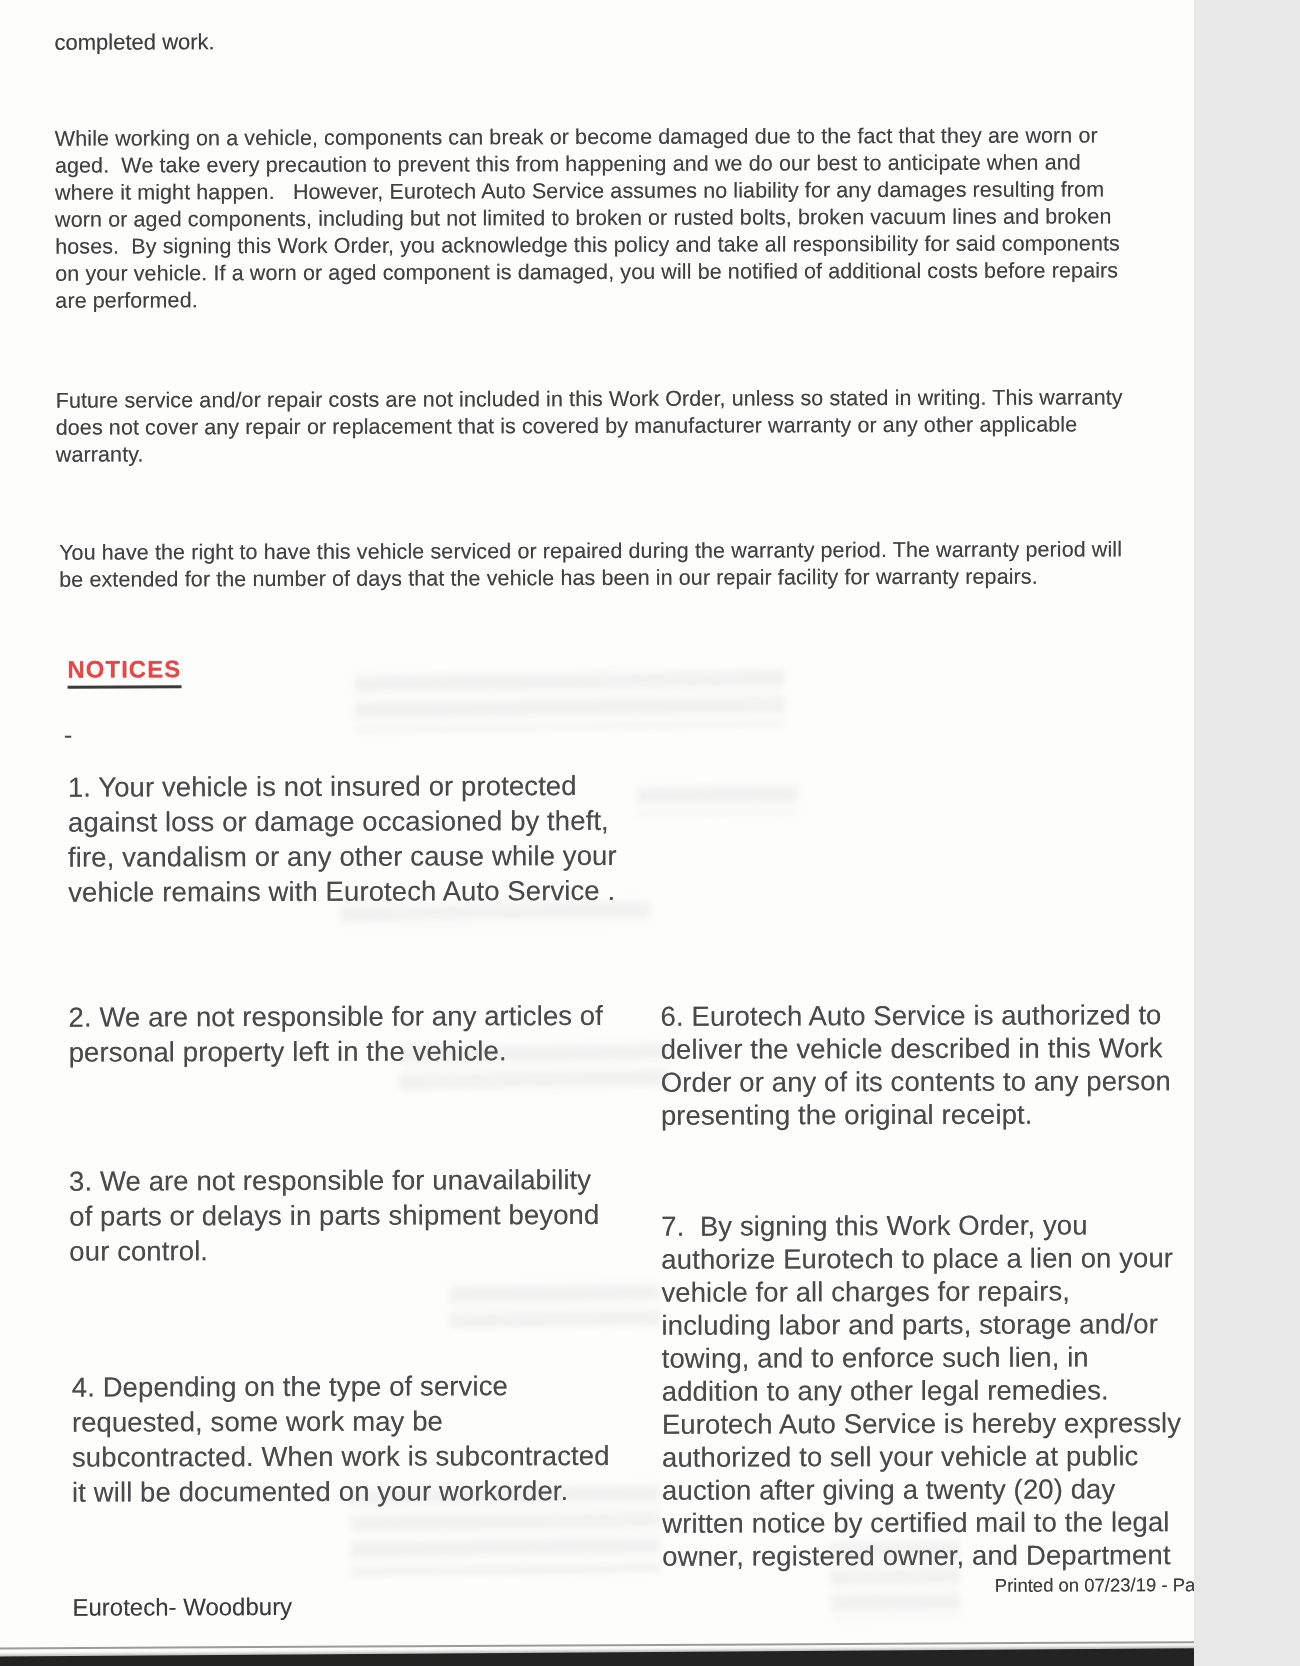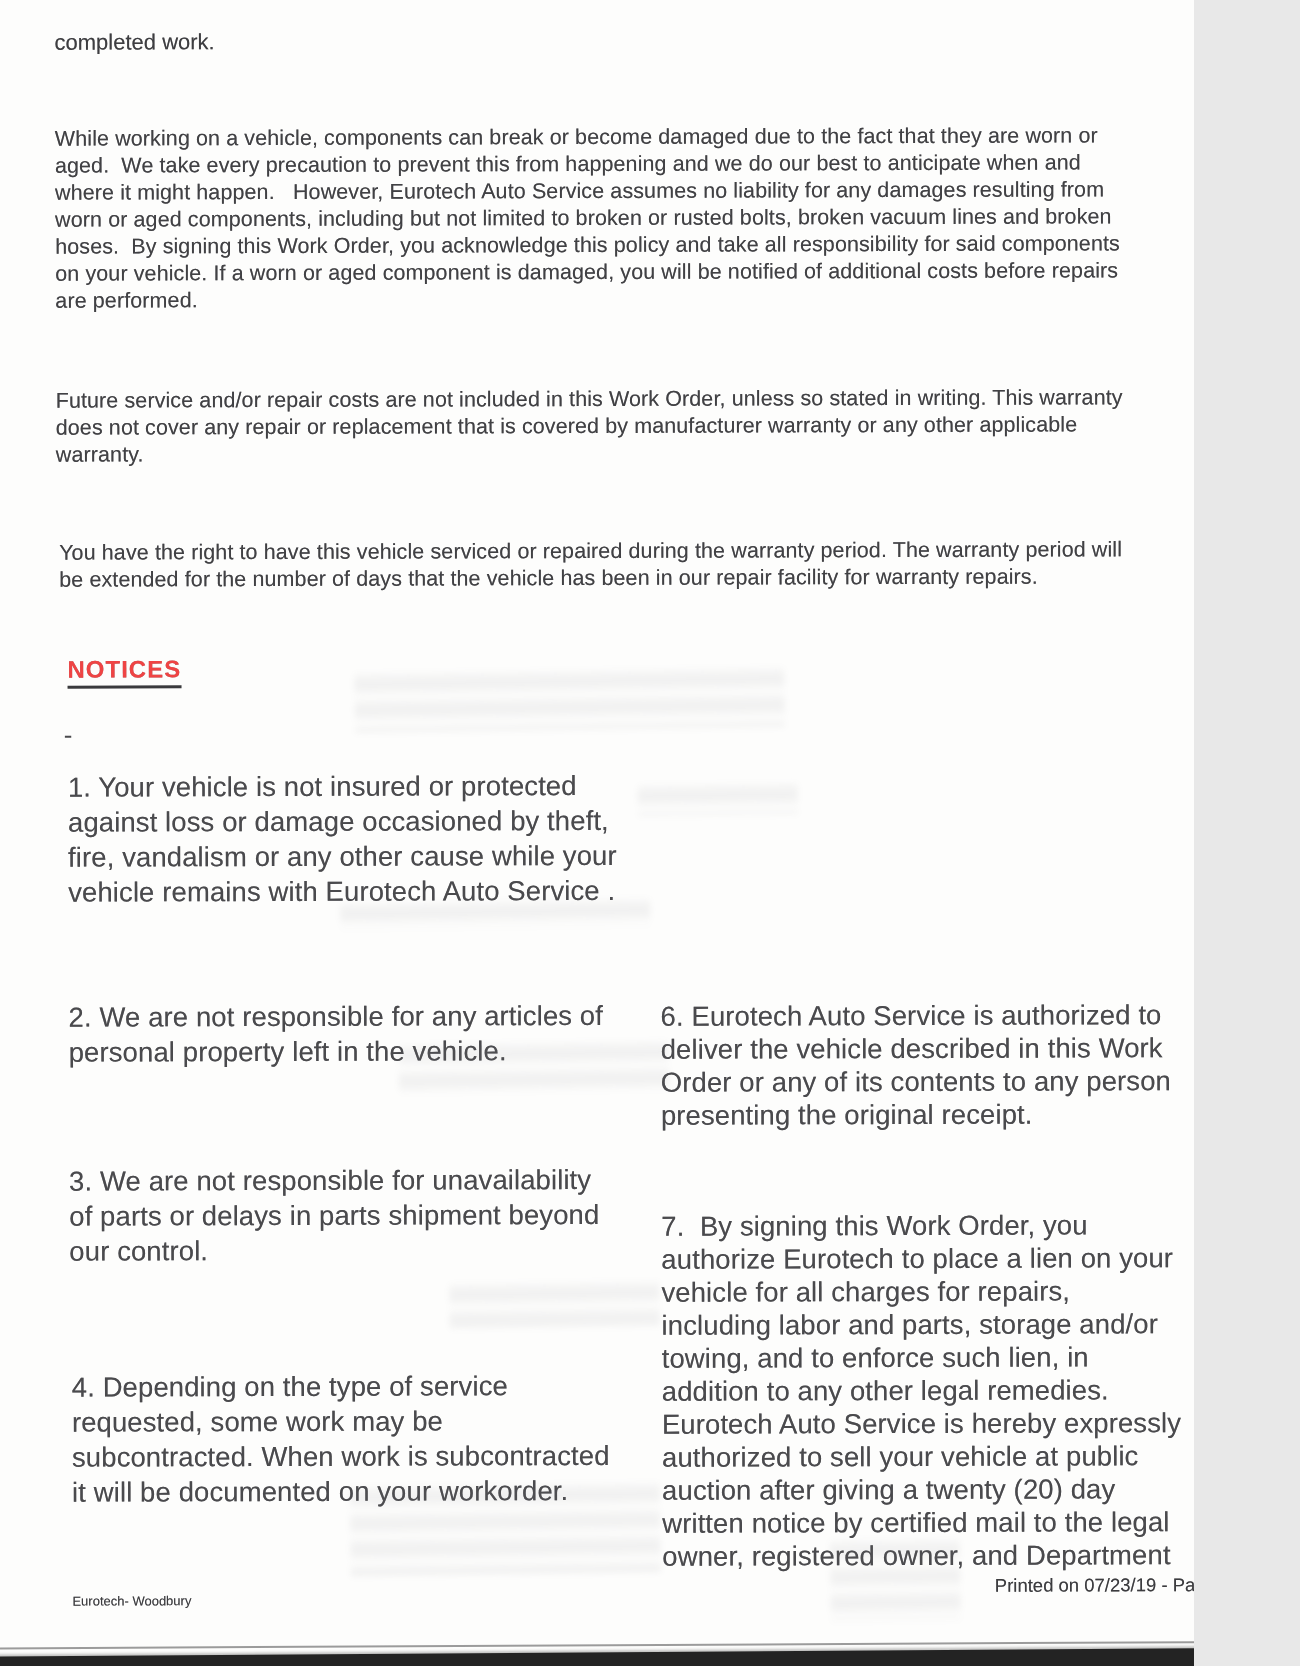--- a/index.html
+++ b/index.html
@@ -51,21 +51,21 @@
   .col-right { left: 660px; width: 560px; line-height: 33px; }
   .n1 { top: 768px; }
   .n2 { top: 998px; }
   .n3 { top: 1162px; }
   .n4 { top: 1368px; left: 70px; }
   .n6 { top: 1000px; }
   .n7 { top: 1210px; }
 
   .footer-location {
     position: absolute; left: 70px; top: 1592px;
-    font-size: 13px; color: #3c3c3f;
+    font-size: 24px; color: #3c3c3f;
   }
   .footer-print-info {
     position: absolute; left: 905px; top: 1576px; width: 360px;
     text-align: right; font-size: 18.5px; color: #3c3c3f;
   }
 
   
   .bleed {
     position: absolute;
     background: repeating-linear-gradient(

